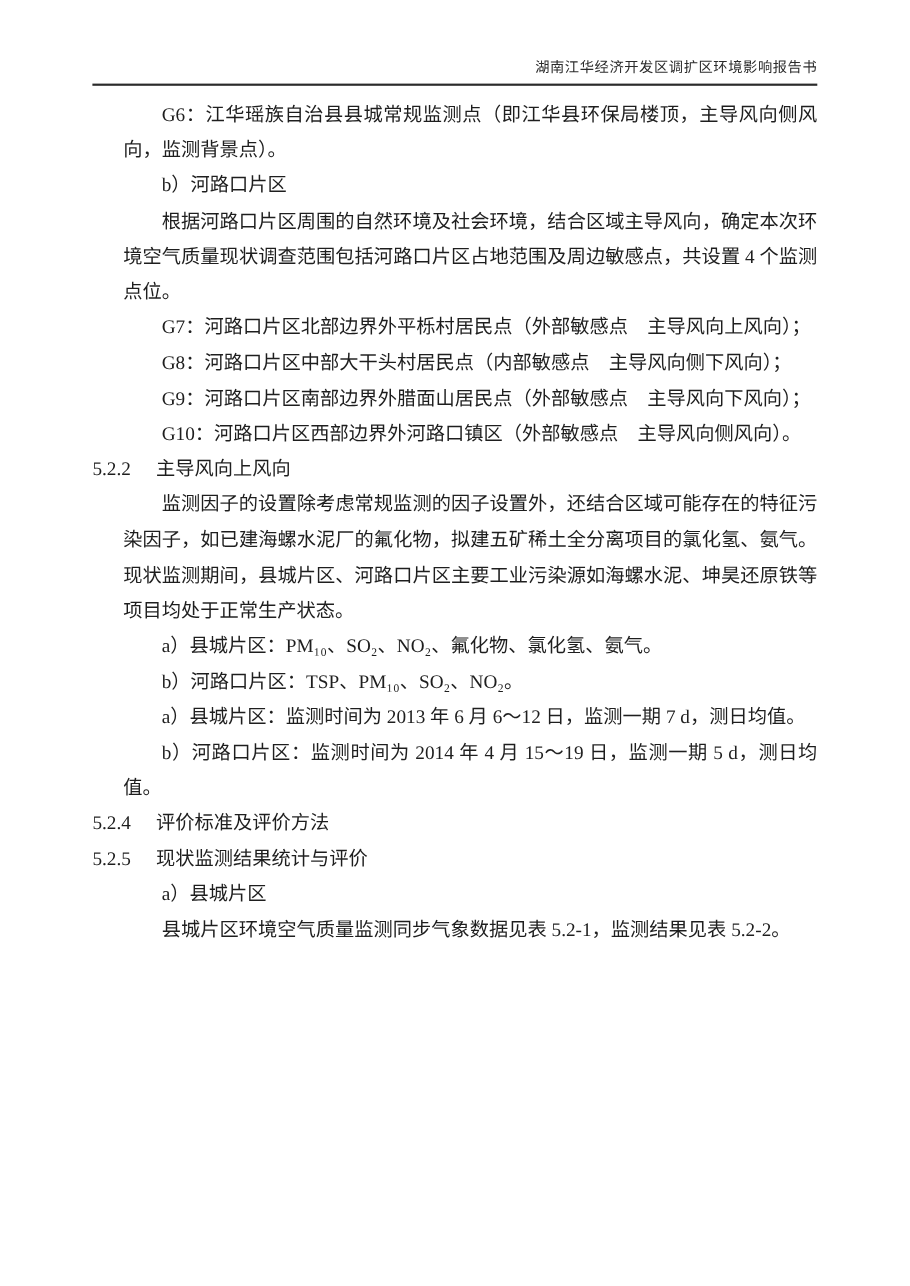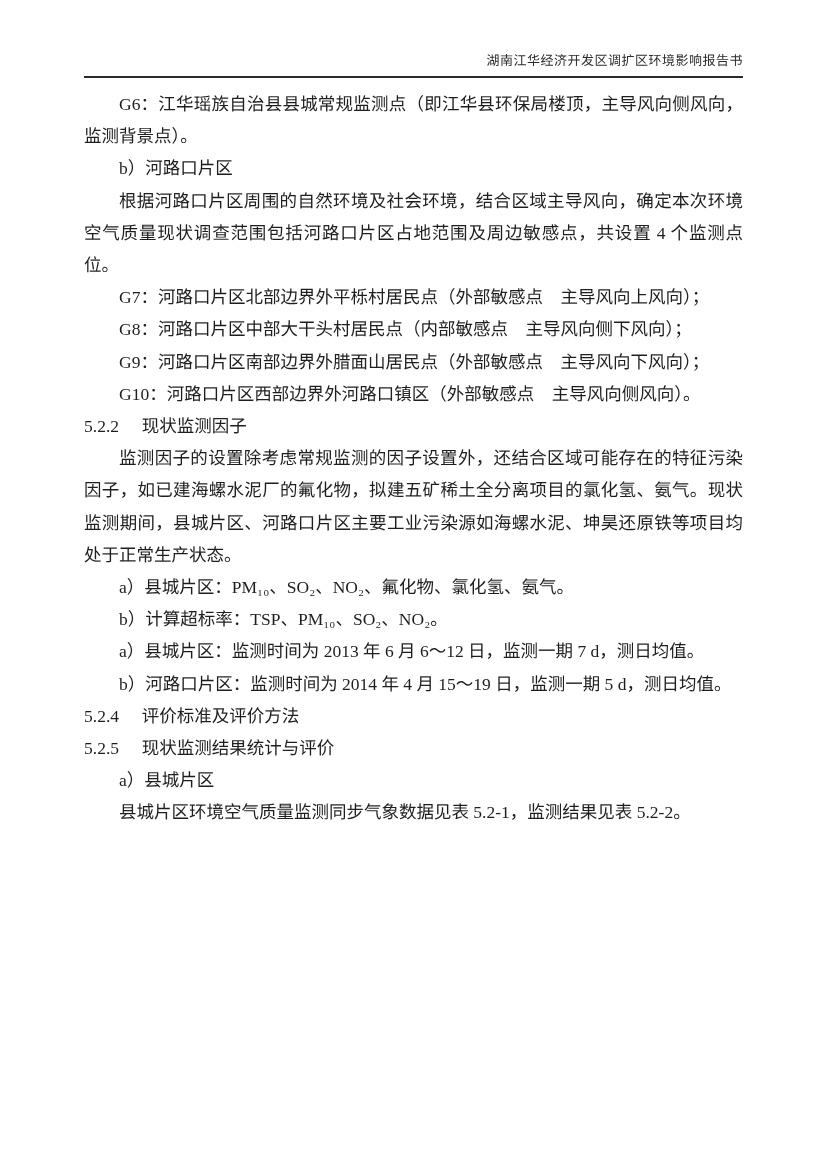--- a/index.html
+++ b/index.html
@@ -36,20 +36,21 @@
     font-size: 17.5px;
     line-height: 32.2px;
     text-align: justify;
   }
   .content p {
     margin: 0;
     padding: 0;
   }
   p.para {
     text-indent: 2em;
+    margin-left: 28px;
   }
   p.heading {
     text-indent: 0;
     text-align: left;
     font-weight: normal;
   }
   p.heading .hnum {
     margin-right: 1.05em;
   }
   .footer {
@@ -76,26 +77,26 @@
     <p class="para">G6：江华瑶族自治县县城常规监测点（即江华县环保局楼顶，主导风向侧风向，监测背景点）。</p>
     <p class="para">b）河路口片区</p>
     <p class="para">根据河路口片区周围的自然环境及社会环境，结合区域主导风向，确定本次环境空气质量现状调查范围包括河路口片区占地范围及周边敏感点，共设置 4 个监测点位。</p>
     <p class="para">G7：河路口片区北部边界外平栎村居民点（外部敏感点　主导风向上风向）；</p>
     <p class="para">G8：河路口片区中部大干头村居民点（内部敏感点　主导风向侧下风向）；</p>
     <p class="para">G9：河路口片区南部边界外腊面山居民点（外部敏感点　主导风向下风向）；</p>
     <p class="para">G10：河路口片区西部边界外河路口镇区（外部敏感点　主导风向侧风向）。</p>
 
     <p class="heading">
       <span class="hnum">5.2.2</span>
-      <span class="htitle">现状监测因子</span>
+      <span class="htitle">主导风向上风向</span>
     </p>
 
     <p class="para">监测因子的设置除考虑常规监测的因子设置外，还结合区域可能存在的特征污染因子，如已建海螺水泥厂的氟化物，拟建五矿稀土全分离项目的氯化氢、氨气。现状监测期间，县城片区、河路口片区主要工业污染源如海螺水泥、坤昊还原铁等项目均处于正常生产状态。</p>
     <p class="para">a）县城片区：PM₁₀、SO₂、NO₂、氟化物、氯化氢、氨气。</p>
-    <p class="para">b）计算超标率：TSP、PM₁₀、SO₂、NO₂。</p>
+    <p class="para">b）河路口片区：TSP、PM₁₀、SO₂、NO₂。</p>
 
 
     <p class="para">a）县城片区：监测时间为 2013 年 6 月 6～12 日，监测一期 7 d，测日均值。</p>
     <p class="para">b）河路口片区：监测时间为 2014 年 4 月 15～19 日，监测一期 5 d，测日均值。</p>
 
     <p class="heading">
       <span class="hnum">5.2.4</span>
       <span class="htitle">评价标准及评价方法</span>
     </p>
 

